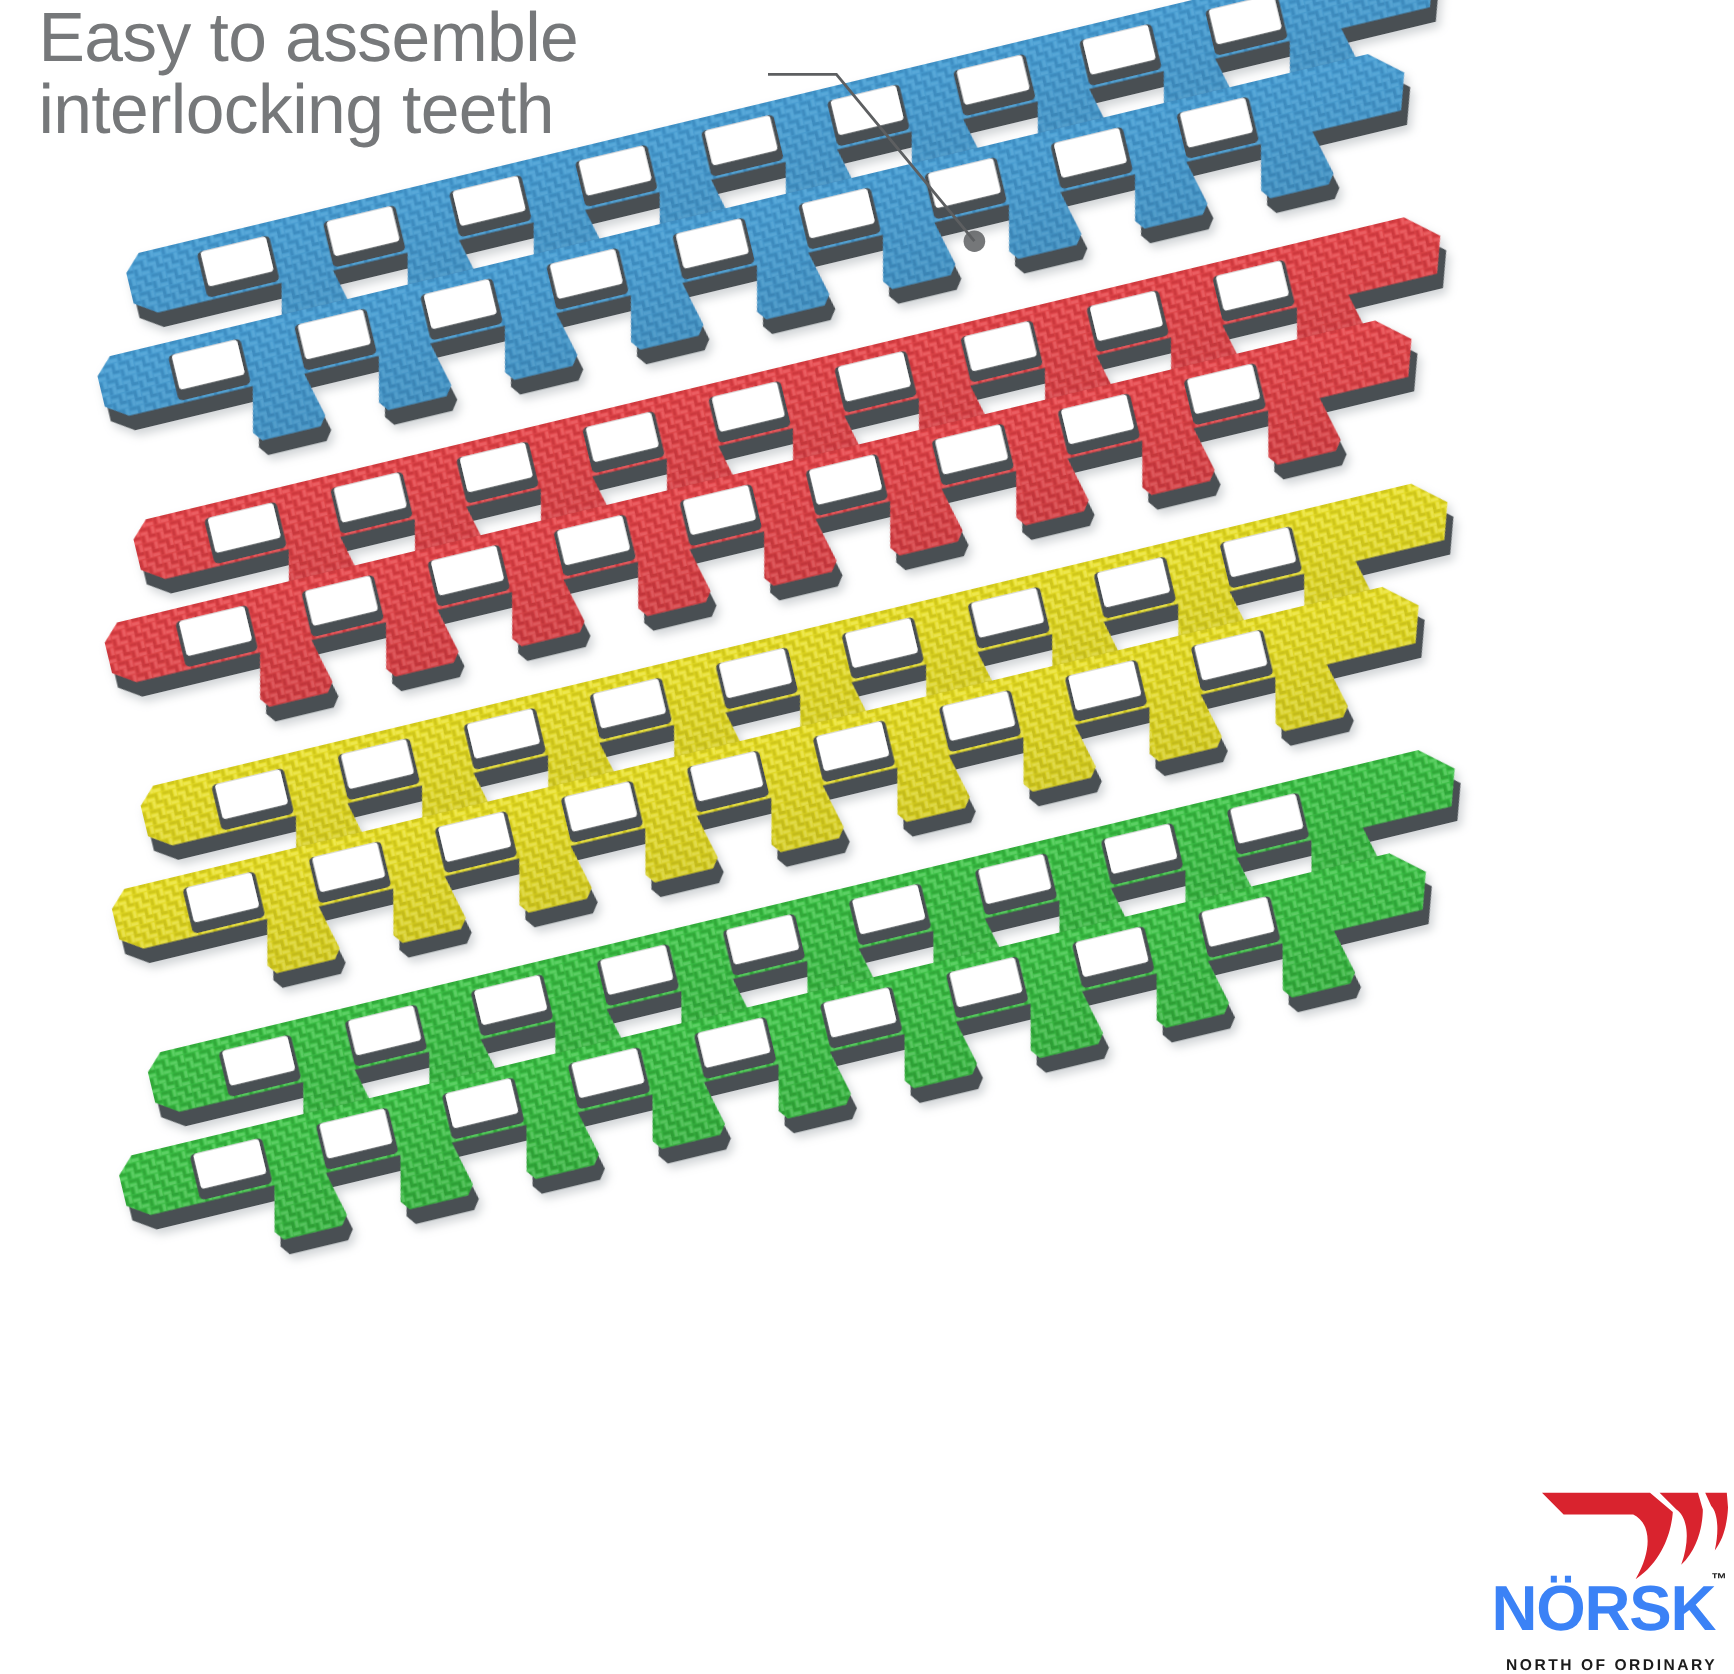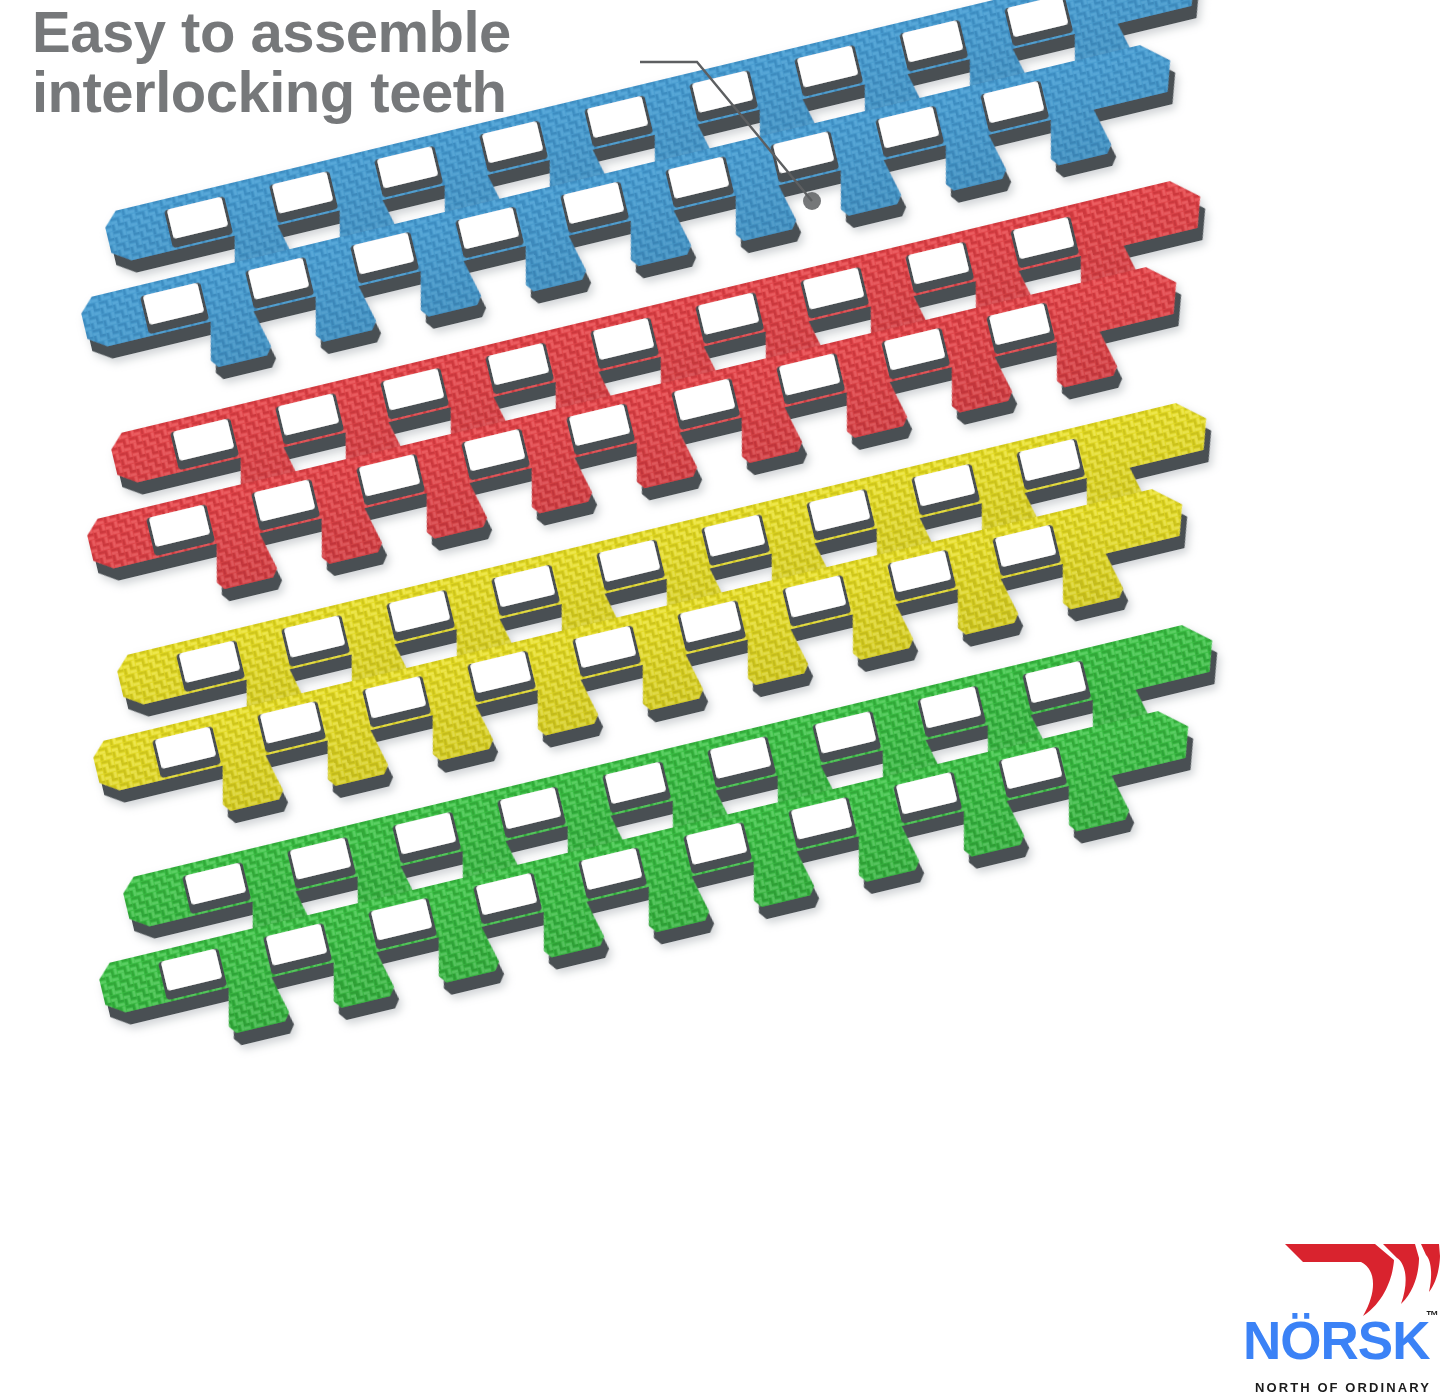--- a/index.html
+++ b/index.html
@@ -7,21 +7,21 @@
     font-family:"Liberation Sans", sans-serif;
     width:1445px;height:1395px;position:relative;overflow:hidden;
     -webkit-font-smoothing:antialiased;
   }
   #stage{position:absolute;left:0;top:0;width:1445px;height:1395px;background:#fff;}
 
   
   .copy{
     position:absolute;
     color:#76787a;
-    font-weight:700;
+    font-weight:400;
     letter-spacing:-0.5px;
     line-height:1.04;
     white-space:pre-line;
     font-family:"Liberation Sans", sans-serif;
   }
   #headline{
     left:32px;top:2px;
     font-size:58px;
     width:640px;
   }

